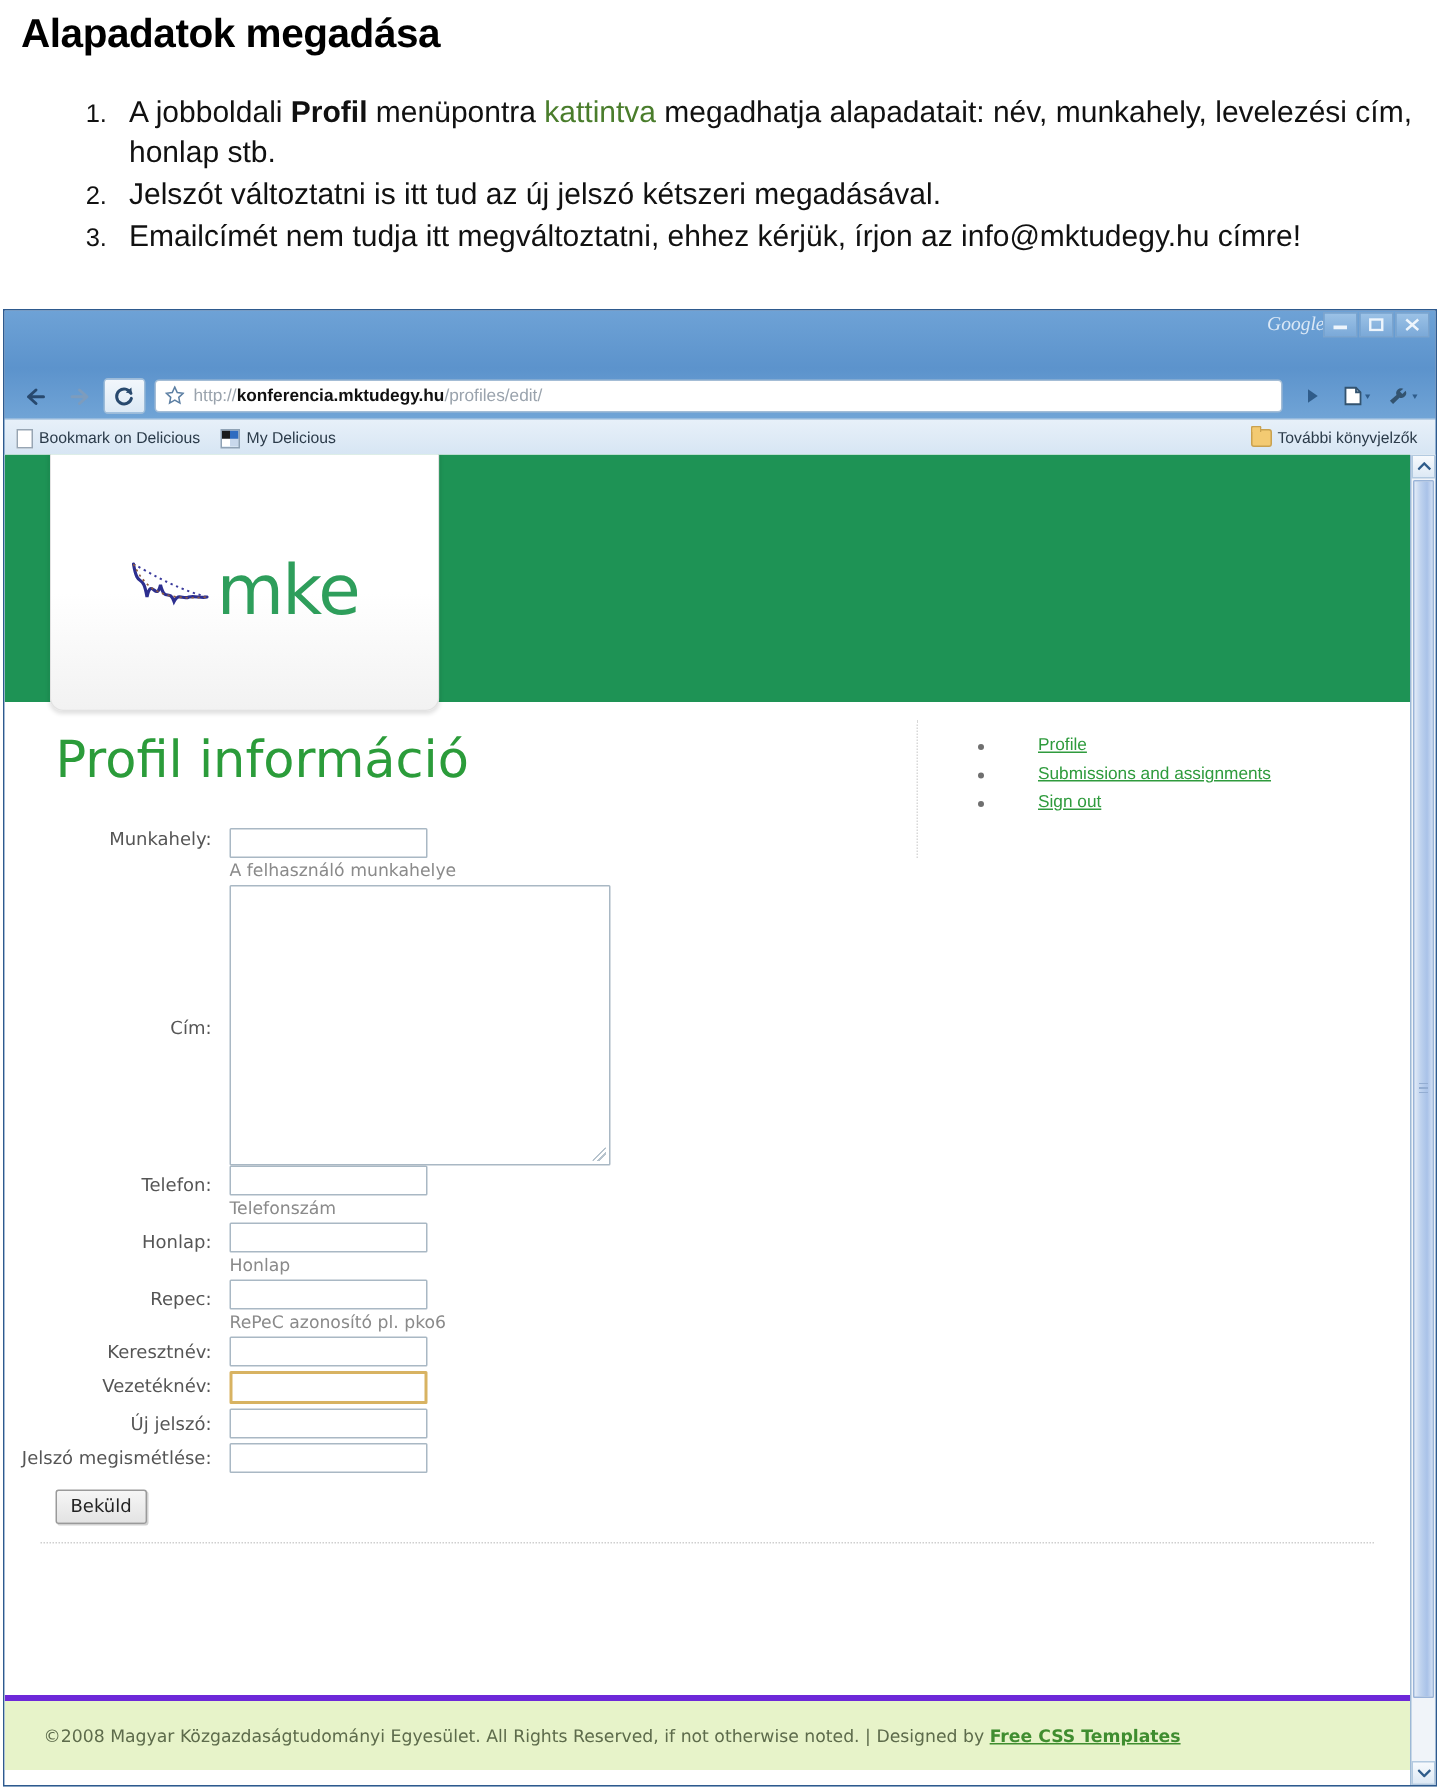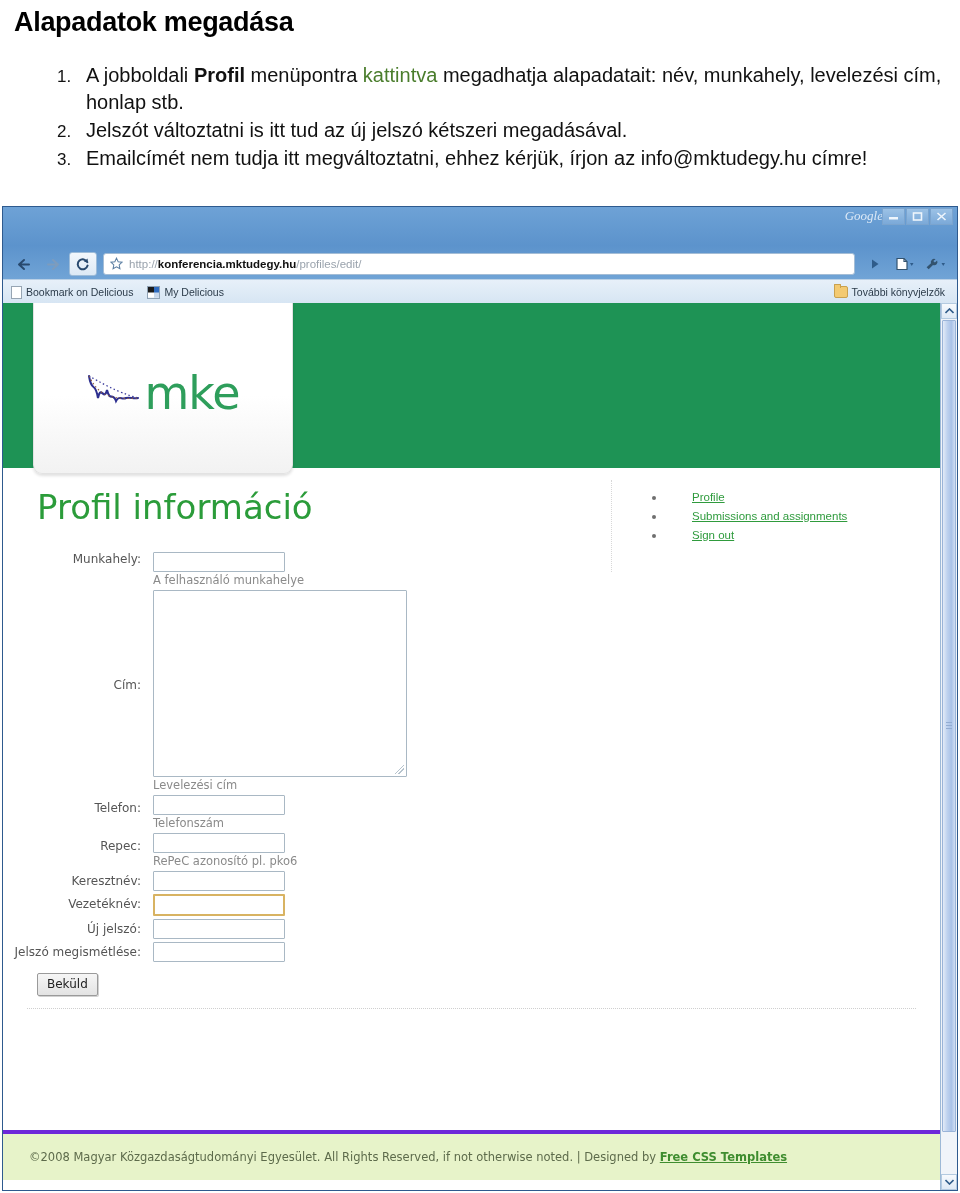--- a/index.html
+++ b/index.html
@@ -669,32 +669,38 @@
             <div class="fcontrol">
               <input class="finput" type="text" value="" style="">
               <div class="fhelp">A felhasználó munkahelye</div>
             </div>
           </div>
 
           <div class="frow">
             <div class="flabel" style="padding-top:88px;">Cím:</div>
             <div class="fcontrol">
               <div class="ftextarea"></div>
-              <div class="fhelp">Levelezési cím</div>
             </div>
           </div>
 
           <div class="frow">
             <div class="flabel" style="padding-top:6px;">Telefon:</div>
             <div class="fcontrol">
               <input class="finput" type="text" value="" style="">
               <div class="fhelp">Telefonszám</div>
             </div>
           </div>
 
+          <div class="frow">
+            <div class="flabel" style="padding-top:6px;">Honlap:</div>
+            <div class="fcontrol">
+              <input class="finput" type="text" value="" style="">
+              <div class="fhelp">Honlap</div>
+            </div>
+          </div>
 
           <div class="frow">
             <div class="flabel" style="padding-top:6px;">Repec:</div>
             <div class="fcontrol">
               <input class="finput" type="text" value="" style="">
               <div class="fhelp">RePeC azonosító pl. pko6</div>
             </div>
           </div>
 
           <div class="frow row-pad">

